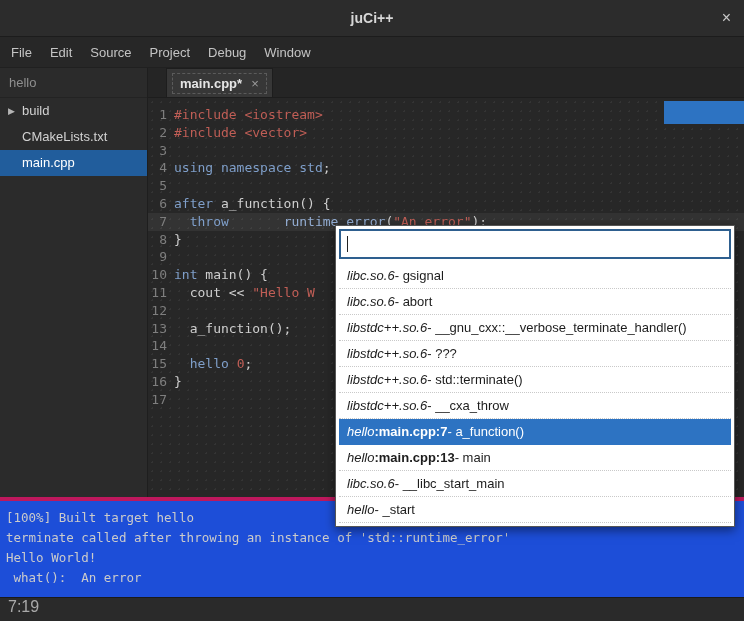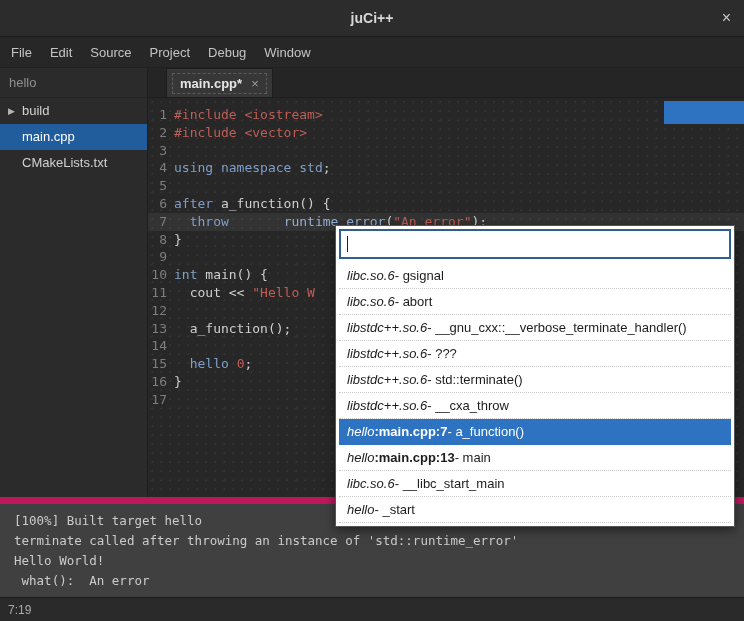--- a/index.html
+++ b/index.html
@@ -62,26 +62,26 @@
   .popup-entry { height:30px; background:#ffffff; border:2px solid #2e5f8f;
     display:flex; align-items:center; padding-left:6px; margin-bottom:4px; cursor:text; }
   .caret { width:1px; height:16px; background:#222222; }
   .popup-row { height:26px; display:flex; align-items:center; padding:0 8px;
     font-size:13px; color:#1c1c1c; border-bottom:1px dotted #c9c9c9;
     white-space:nowrap; overflow:hidden; cursor:pointer; }
   .popup-row i { font-style:italic; }
   .popup-row b { font-weight:bold; }
   .popup-row.selected { background:#2d73c2; color:#ffffff; border-bottom-color:transparent; }
   
-  .output { height:100px; background:#404040; border-top:7px solid #be185d; padding:7px 14px;
+  .output { height:100px; background:#1d4ed8; border-top:4px solid #be185d; padding:7px 6px;
     font-family:"DejaVu Sans Mono", monospace; font-size:12.5px; color:#cbcbcb; overflow:hidden; }
   .output-line { line-height:20px; white-space:pre; }
   
   .statusbar { height:24px; background:#2a2a2a; border-top:1px solid #1a1a1a;
-    display:flex; align-items:center; position:relative; font-size:12px; color:#a9a9a9; }
+    display:flex; position:relative; font-size:16px; color:#a9a9a9; }
   .status-pos { padding-left:8px; }
   .status-msg { position:absolute; left:50%; transform:translateX(-50%); }
 </style>
 </head>
 <body>
 
 <div class="titlebar">
   <div class="title">juCi++</div>
   <div class="close-btn">×</div>
 </div>
@@ -93,22 +93,22 @@
     <div class="menu-item">Project</div>
     <div class="menu-item">Debug</div>
     <div class="menu-item">Window</div>
   </div>
 
 <div class="main">
   <div class="sidebar">
     <div class="sidebar-header">hello</div>
     <div>
         <div class="tree-item"><span class="arrow">▶</span><span>build</span></div>
+        <div class="tree-item"><span>CMakeLists.txt</span></div>
         <div class="tree-item selected"><span>main.cpp</span></div>
-        <div class="tree-item"><span>CMakeLists.txt</span></div>
       </div>
   </div>
 
   <div class="editor-col">
     <div class="tabbar">
       <div class="tab">
         <span class="tab-inner">
           <span class="tab-label">main.cpp*</span>
           <span class="tab-close">×</span>
         </span>

